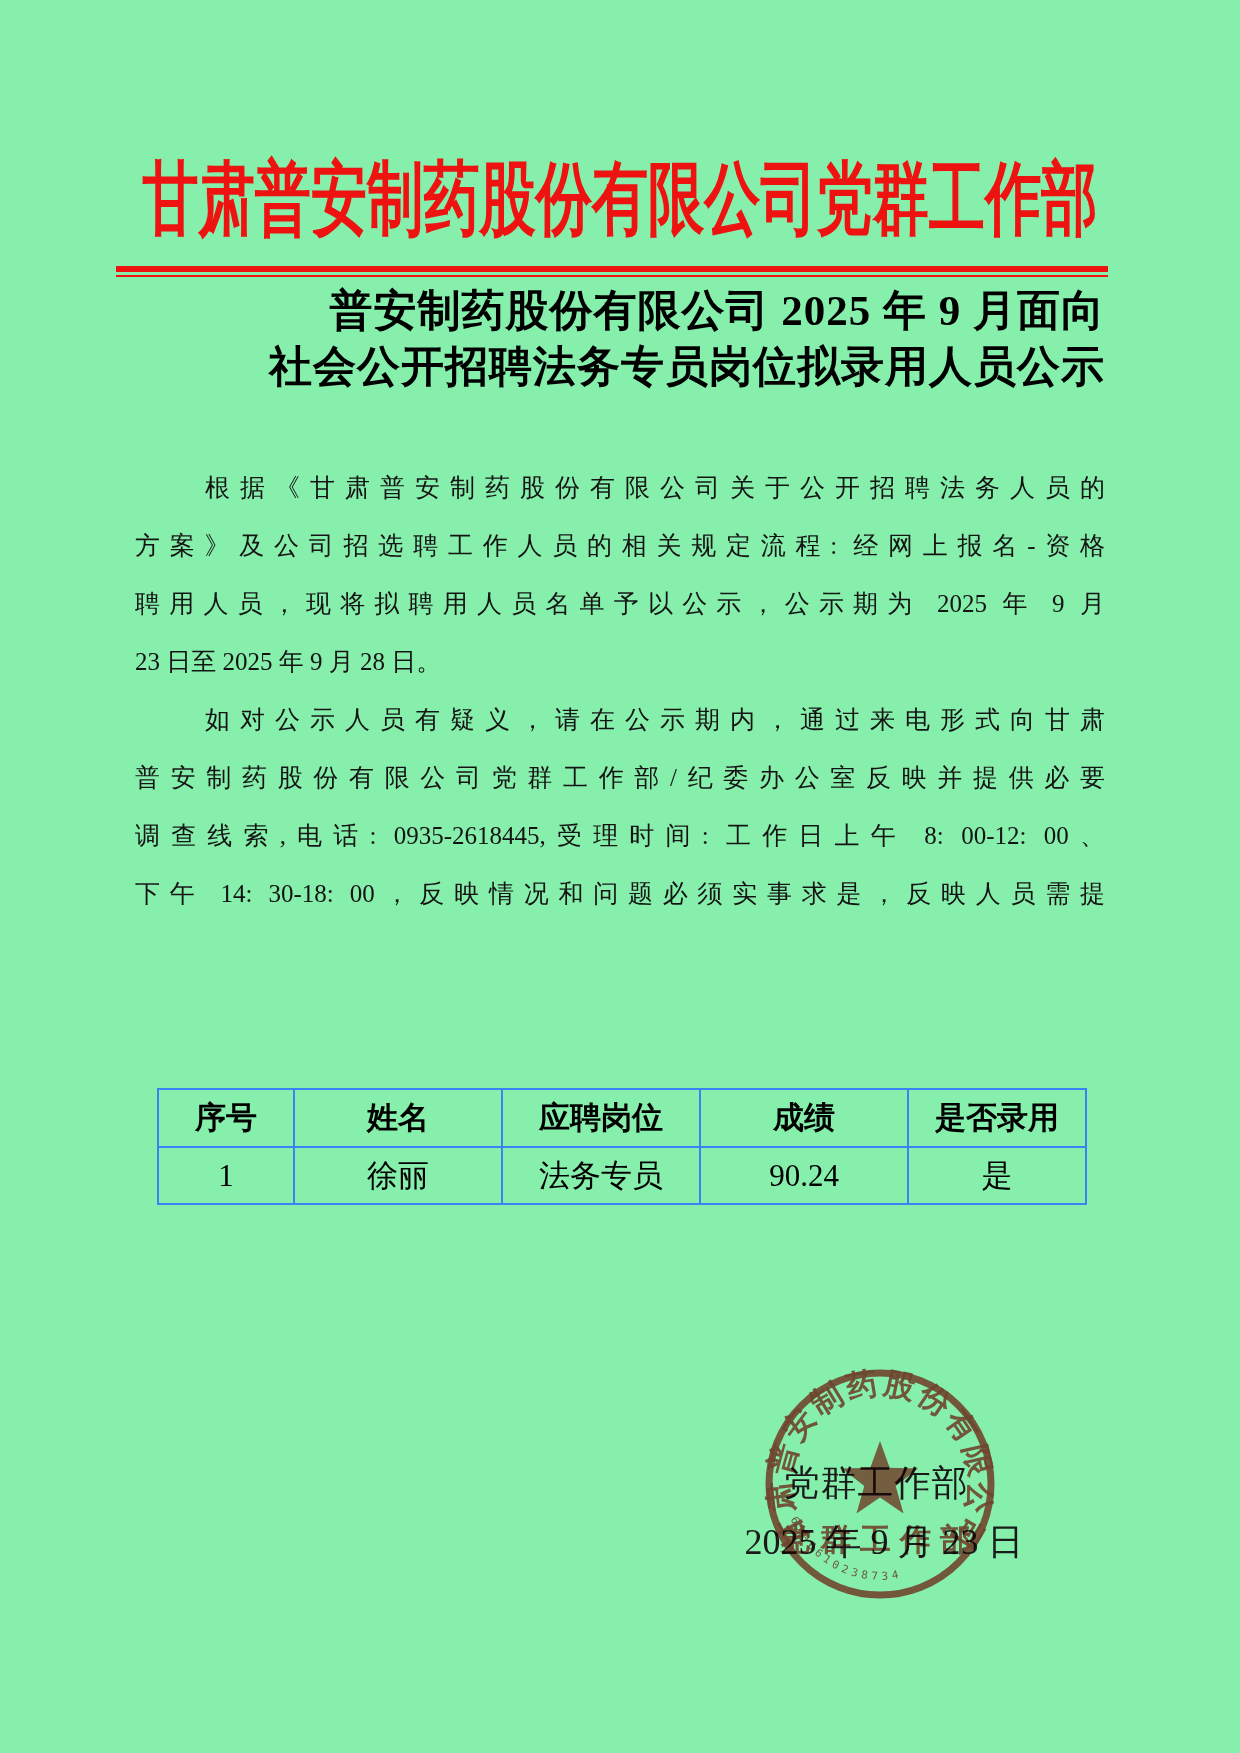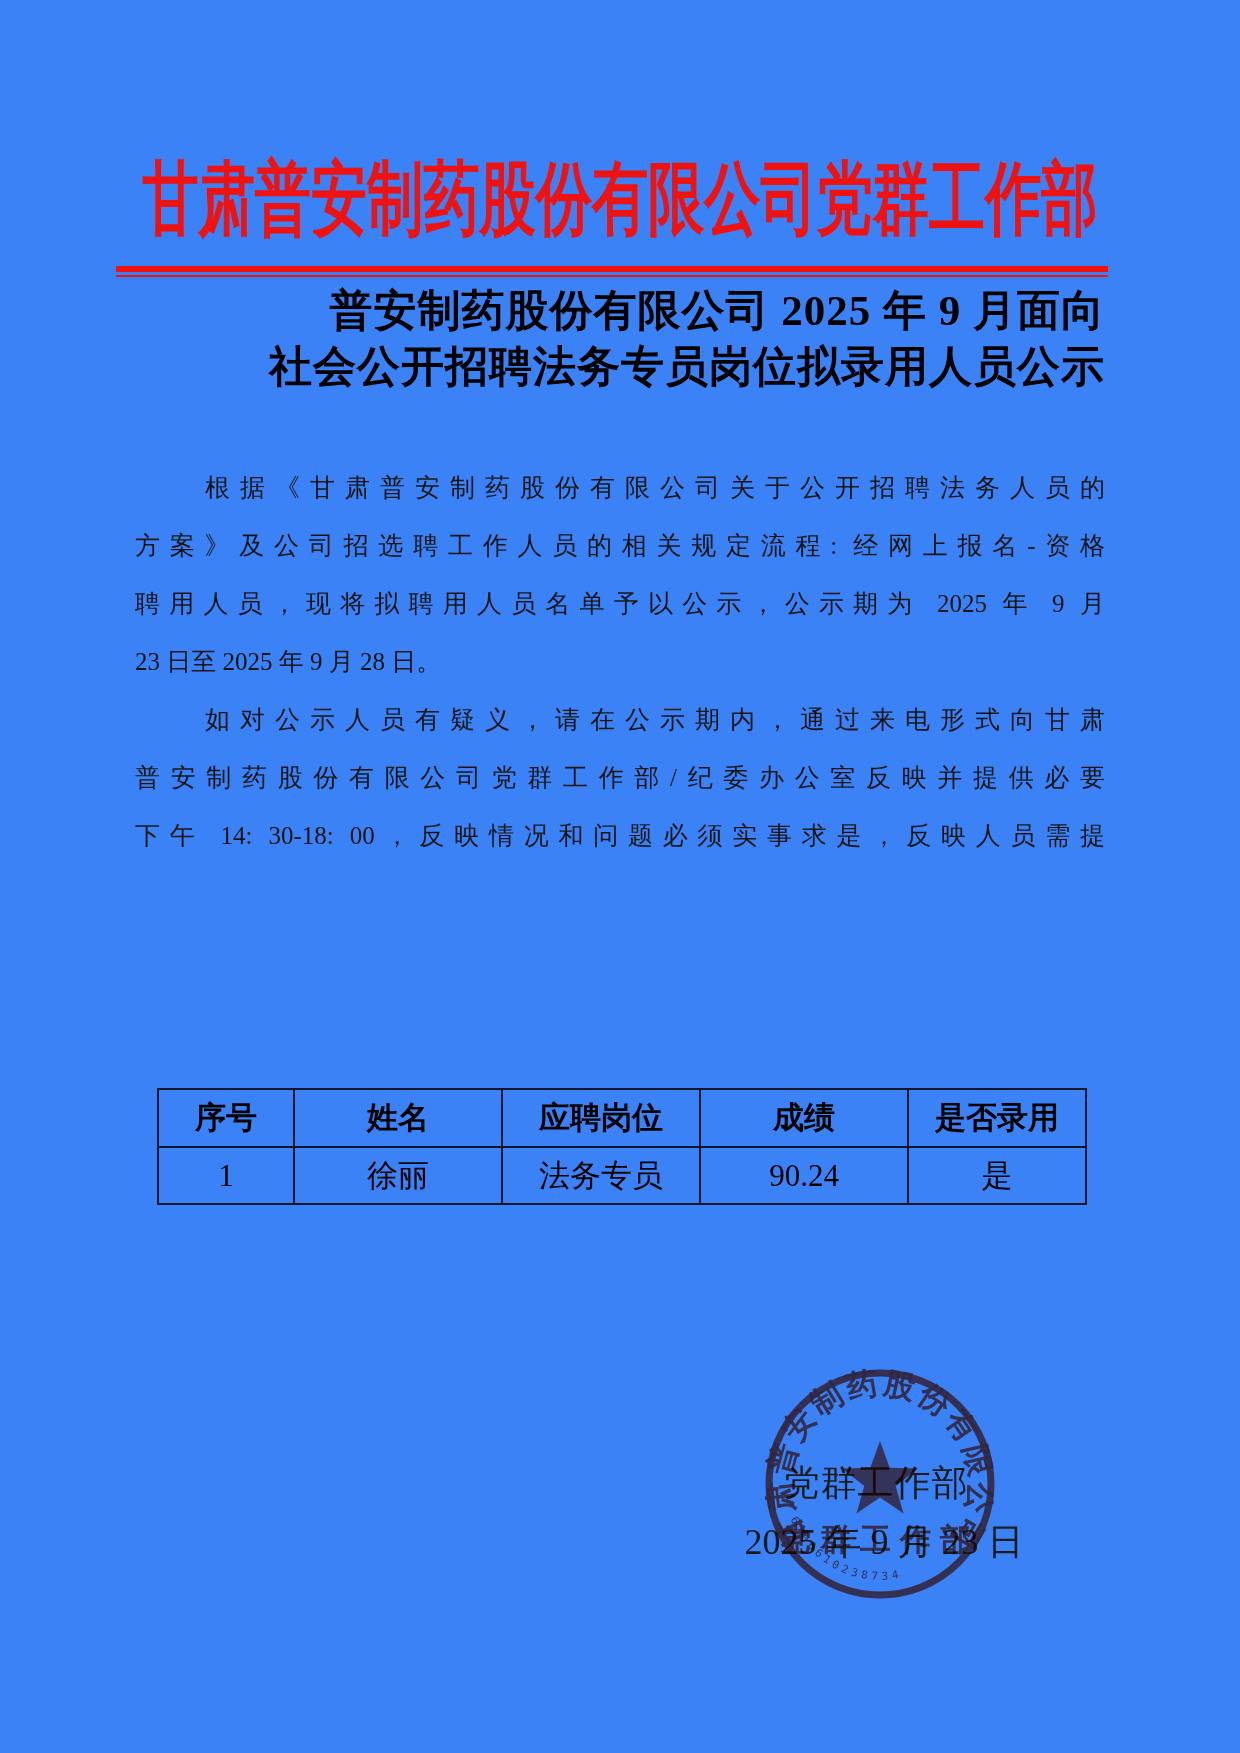--- a/index.html
+++ b/index.html
@@ -1,19 +1,19 @@
 <!DOCTYPE html>
 <html><head>
 <meta charset="utf-8">
 <style>
   html,body{margin:0;padding:0;background:#fff;}
   .page{
     position:relative;
     width:1240px;height:1753px;
-    background:#3b82f6;
+    background:#86efac;
     overflow:hidden;
     font-family:"Liberation Serif","DejaVu Serif",serif;
     color:#111;
   }
   
   .org-header{position:absolute;left:130px;top:150px;width:980px;height:96px;}
   
   .red-rule{position:absolute;left:116px;top:266px;width:992px;}
   .red-rule .thick{height:6px;background:#ee1210;}
   .red-rule .gap{height:3px;}
@@ -31,21 +31,21 @@
   }
   .para-line{text-align:justify;white-space:normal;}
   .para-line.fill{text-align-last:justify;}
   
   .candidates{
     position:absolute;left:157px;top:1088px;width:928px;
     border-collapse:collapse;table-layout:fixed;
     font-size:31px;color:#000;text-align:center;
   }
   .candidates th,.candidates td{
-    border:2px solid #0f172a;padding:0;vertical-align:middle;
+    border:2px solid #3b82f6;padding:0;vertical-align:middle;
   }
   .candidates th{height:56px;font-weight:bold;}
   .candidates td{height:55px;font-weight:normal;}
   
   .sig-dept{
     position:absolute;left:726px;top:1459px;width:300px;
     text-align:center;font-size:36px;color:#1a1a1a;letter-spacing:1px;
   }
   .sig-date{
     position:absolute;left:734px;top:1518px;width:300px;
@@ -77,20 +77,21 @@
     <div>社会公开招聘法务专员岗位拟录用人员公示</div>
   </div>
 
   <div class="body-text">
       <div class="para-line fill">　　根据《甘肃普安制药股份有限公司关于公开招聘法务人员的</div>
       <div class="para-line fill">方案》及公司招选聘工作人员的相关规定流程: 经网上报名-资格</div>
       <div class="para-line fill">聘用人员，现将拟聘用人员名单予以公示，公示期为 2025 年 9 月</div>
       <div class="para-line">23 日至 2025 年 9 月 28 日。</div>
       <div class="para-line fill">　　如对公示人员有疑义，请在公示期内，通过来电形式向甘肃</div>
       <div class="para-line fill">普安制药股份有限公司党群工作部/纪委办公室反映并提供必要</div>
+      <div class="para-line fill">调查线索,电话: 0935-2618445,受理时间: 工作日上午 8: 00-12: 00、</div>
       <div class="para-line fill">下午 14: 30-18: 00，反映情况和问题必须实事求是，反映人员需提</div>
     </div>
 
   <table class="candidates">
     <colgroup>
       <col style="width:136px">
         <col style="width:208px">
         <col style="width:198px">
       <col style="width:208px">
         <col style="width:178px">

